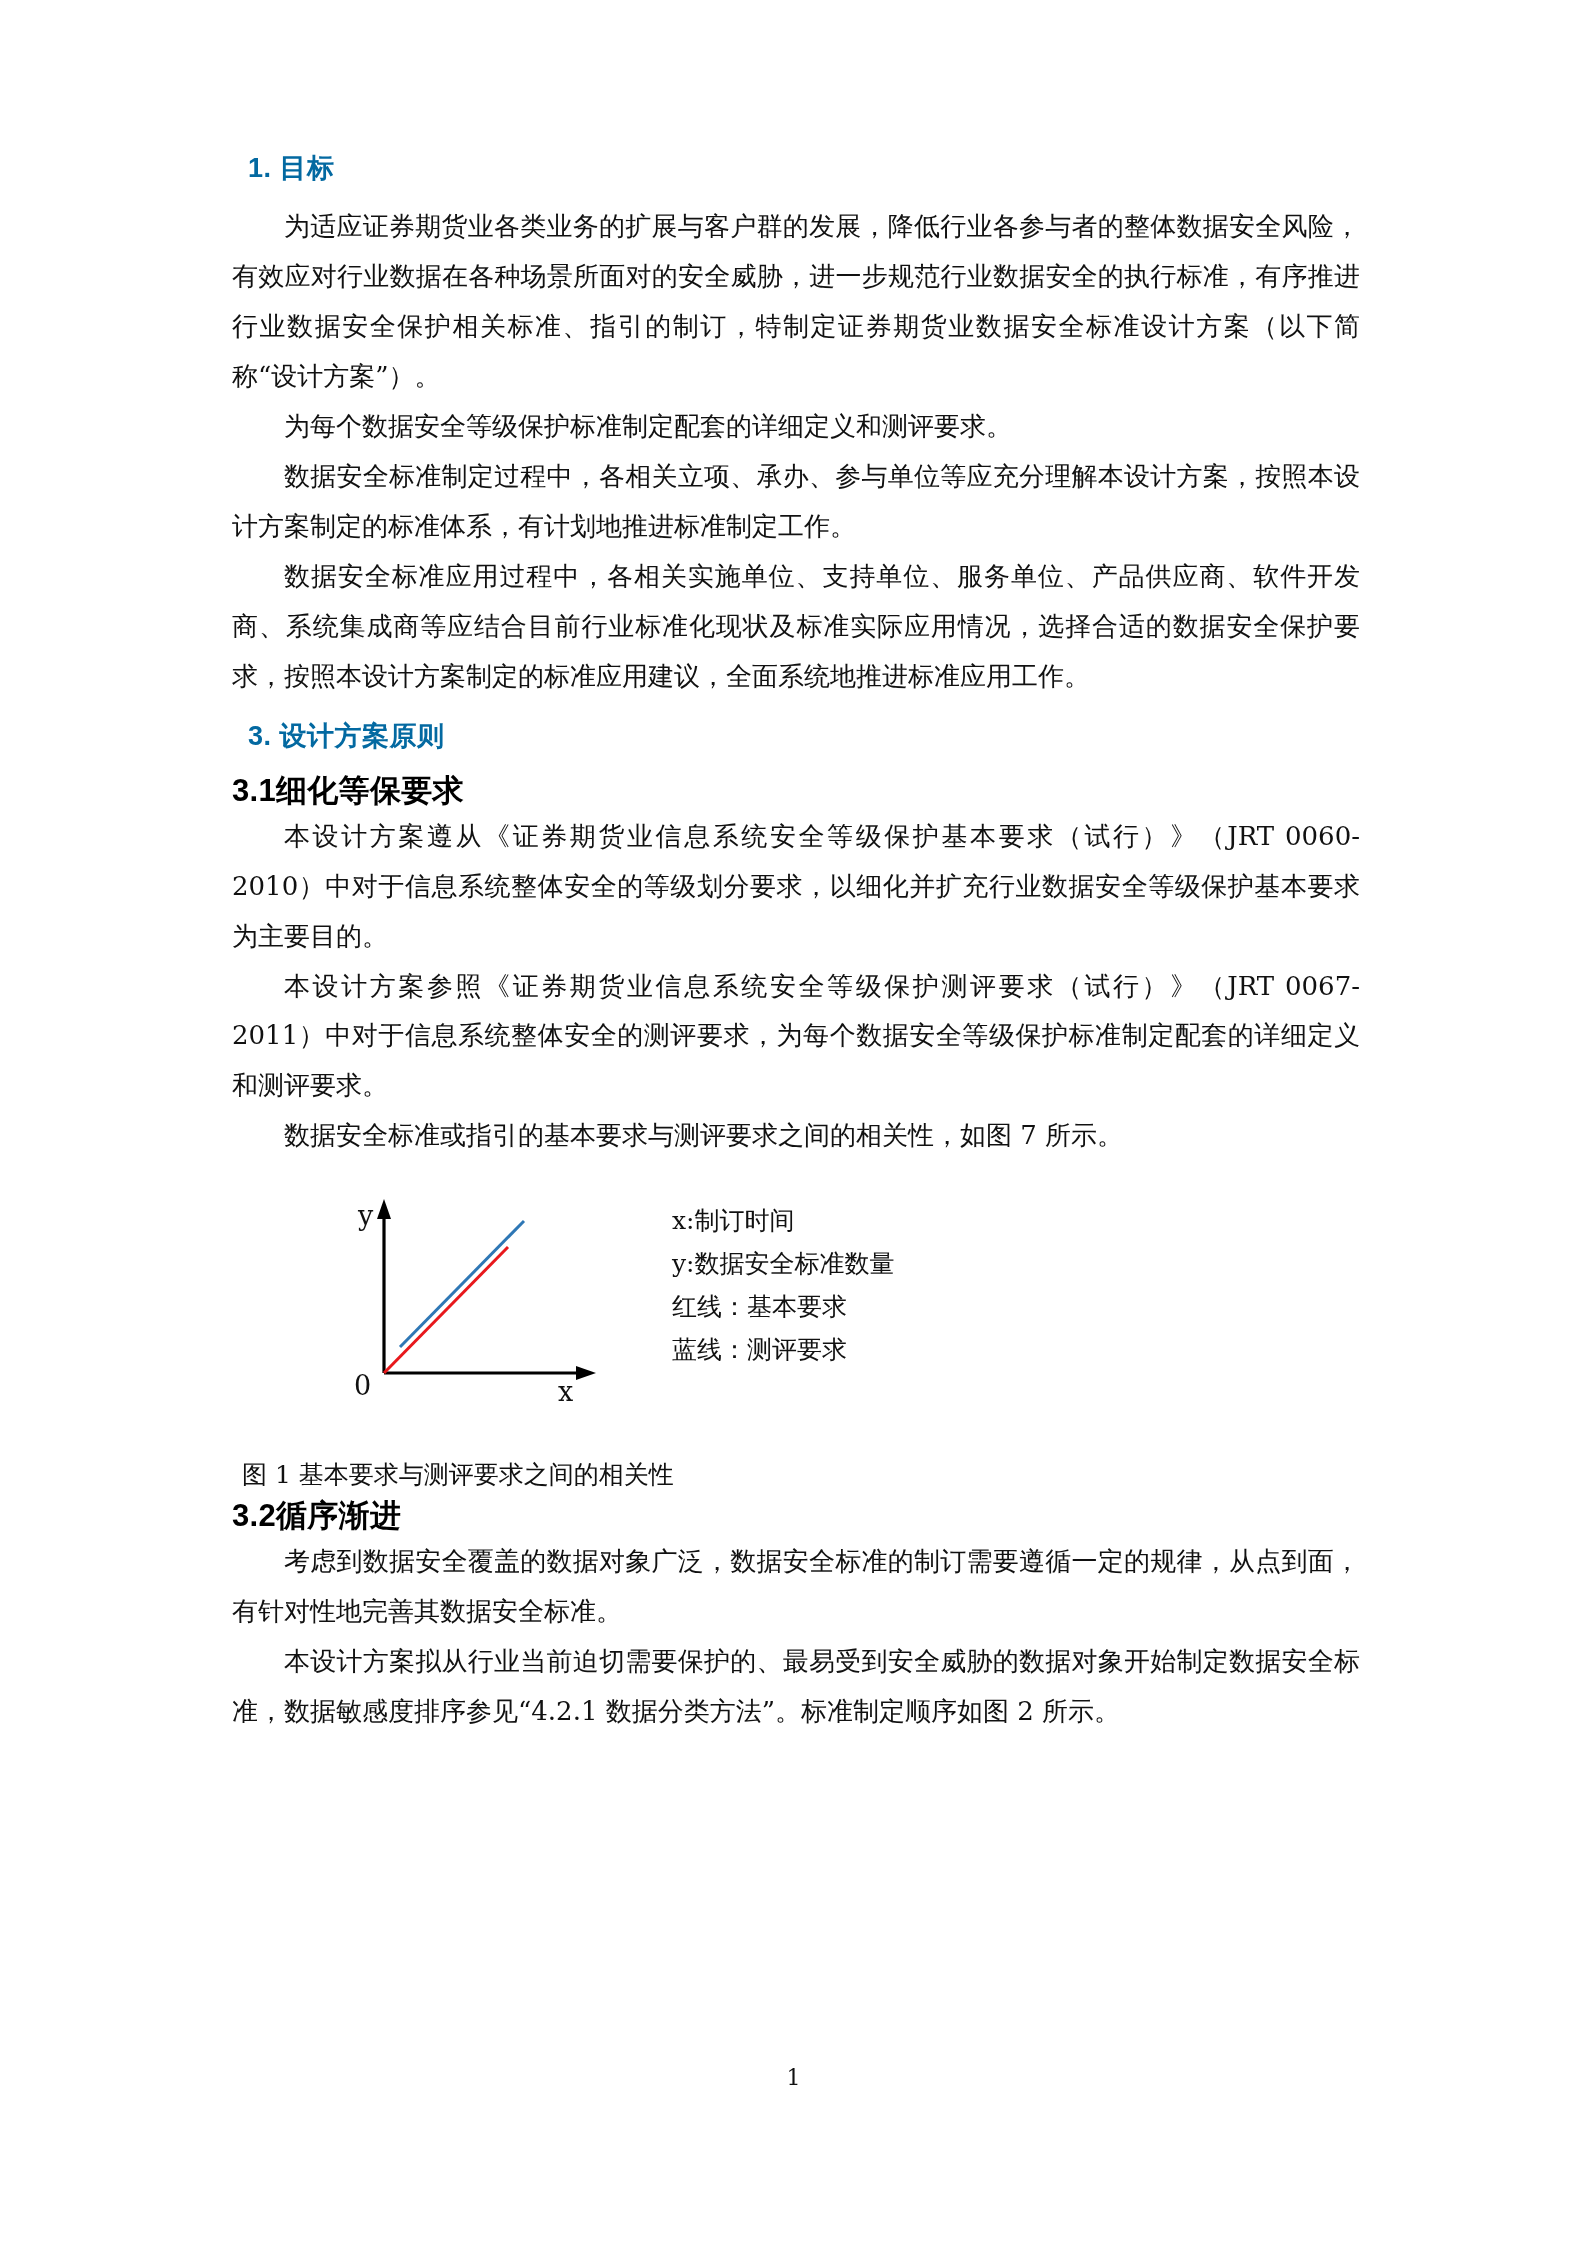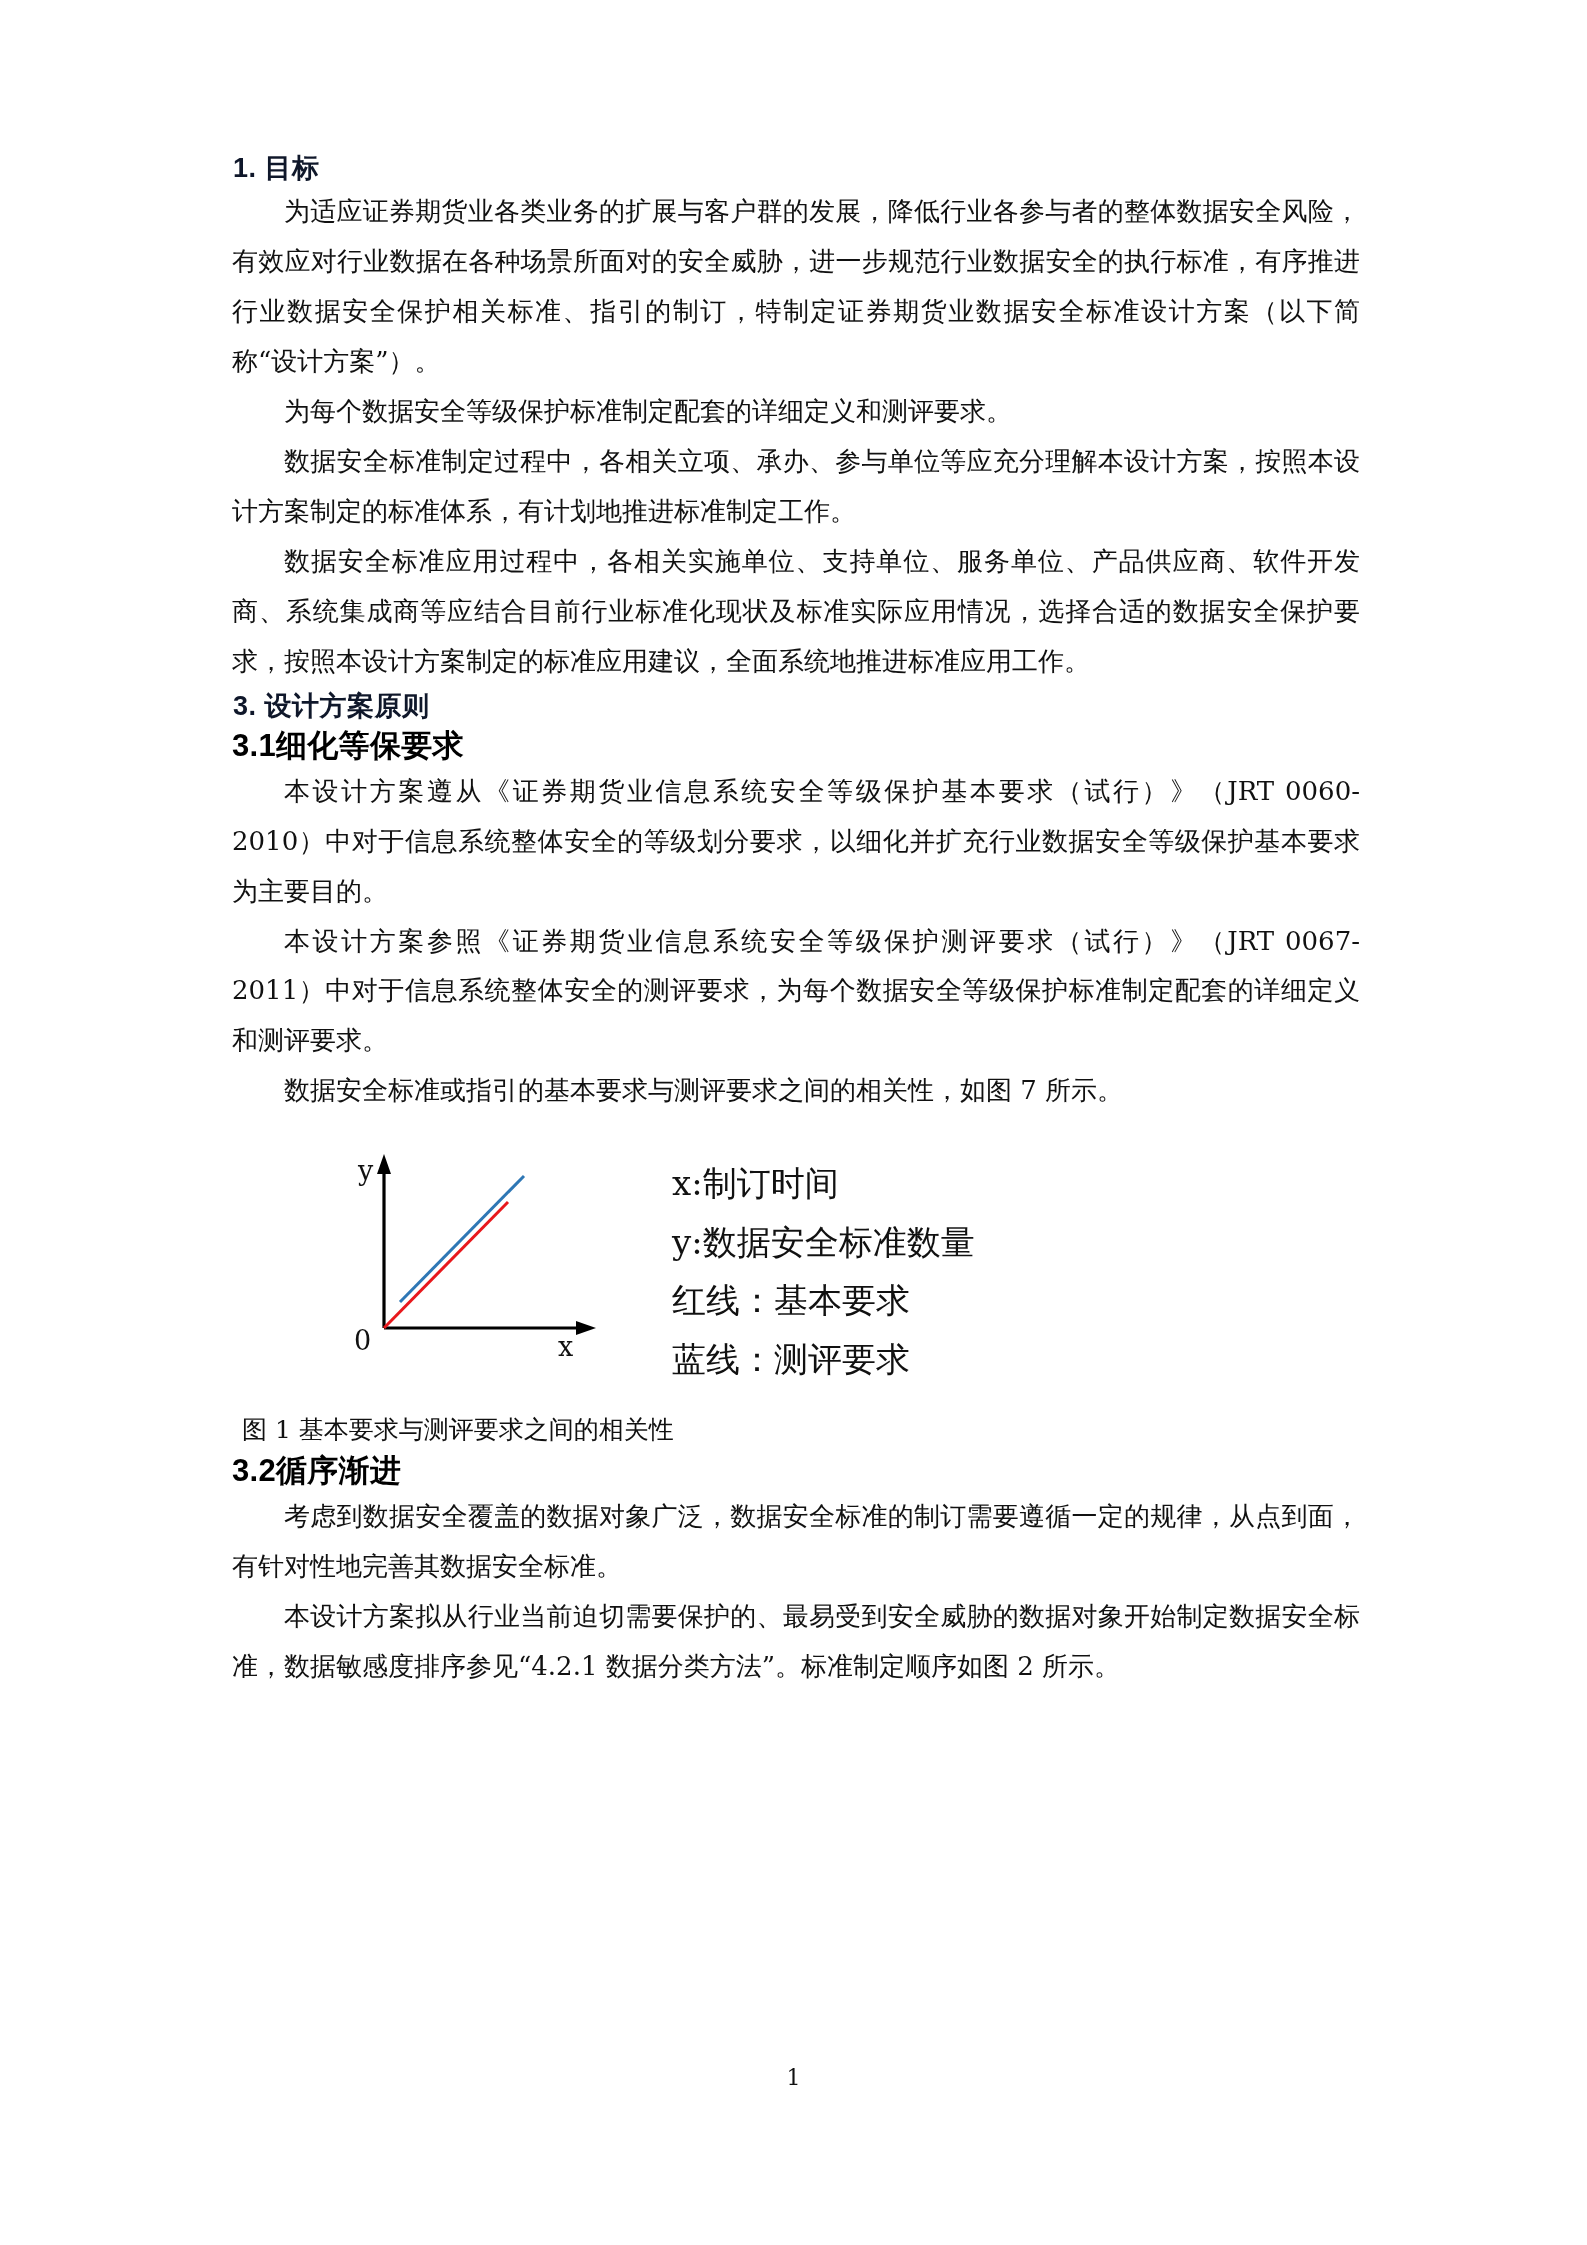--- a/index.html
+++ b/index.html
@@ -23,24 +23,24 @@
     position: absolute;
     left: 232px;
     top: 150px;
     width: 1128px;
   }
   h1.sec {
     font-family: "Liberation Sans", "DejaVu Sans", sans-serif;
     font-size: 27px;
     font-weight: bold;
     letter-spacing: 0.5px;
-    margin: 1px;
+    margin: 16px;
     padding: 0;
     line-height: 1.35;
-    color: #0f172a;
+    color: #0369a1;
   }
   .sec-h1 { margin-top: 30px; margin-bottom: 26px; }
   .sec-h1:first-child { margin-top: 0; }
   h2.sub {
     font-family: "Liberation Sans", "DejaVu Sans", sans-serif;
     font-size: 31px;
     font-weight: bold;
     letter-spacing: 0.3px;
     margin: 0;
     padding: 0;
@@ -71,21 +71,21 @@
     position: absolute;
     left: 118px;
     top: 0;
     width: 260px;
     height: 210px;
   }
   .figure-legend {
     position: absolute;
     left: 440px;
     top: 4px;
-    font-size: 34px;
+    font-size: 25px;
     line-height: 1.72;
     color: #111;
     white-space: nowrap;
   }
   .figure-caption {
     margin-top: 4px;
     text-align: left;
     font-size: 25px;
     line-height: 1.6;
     color: #111;

